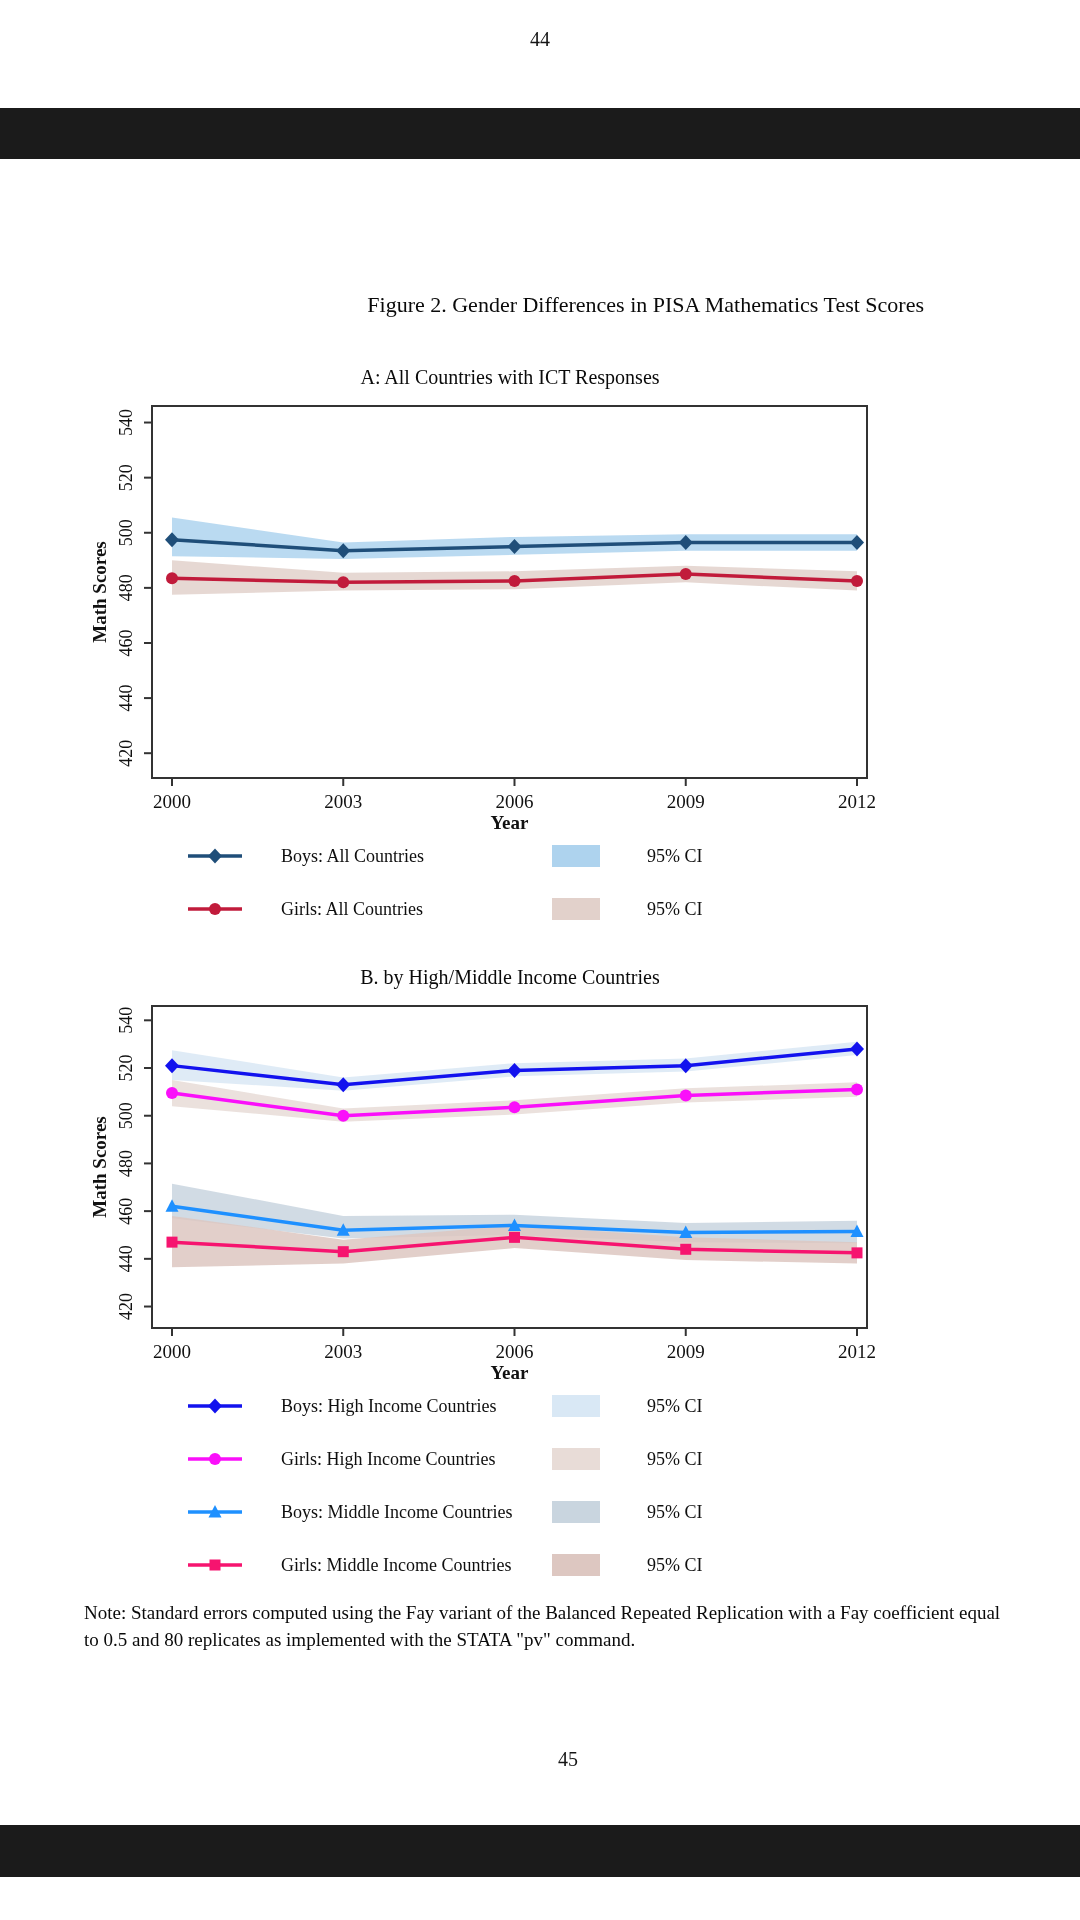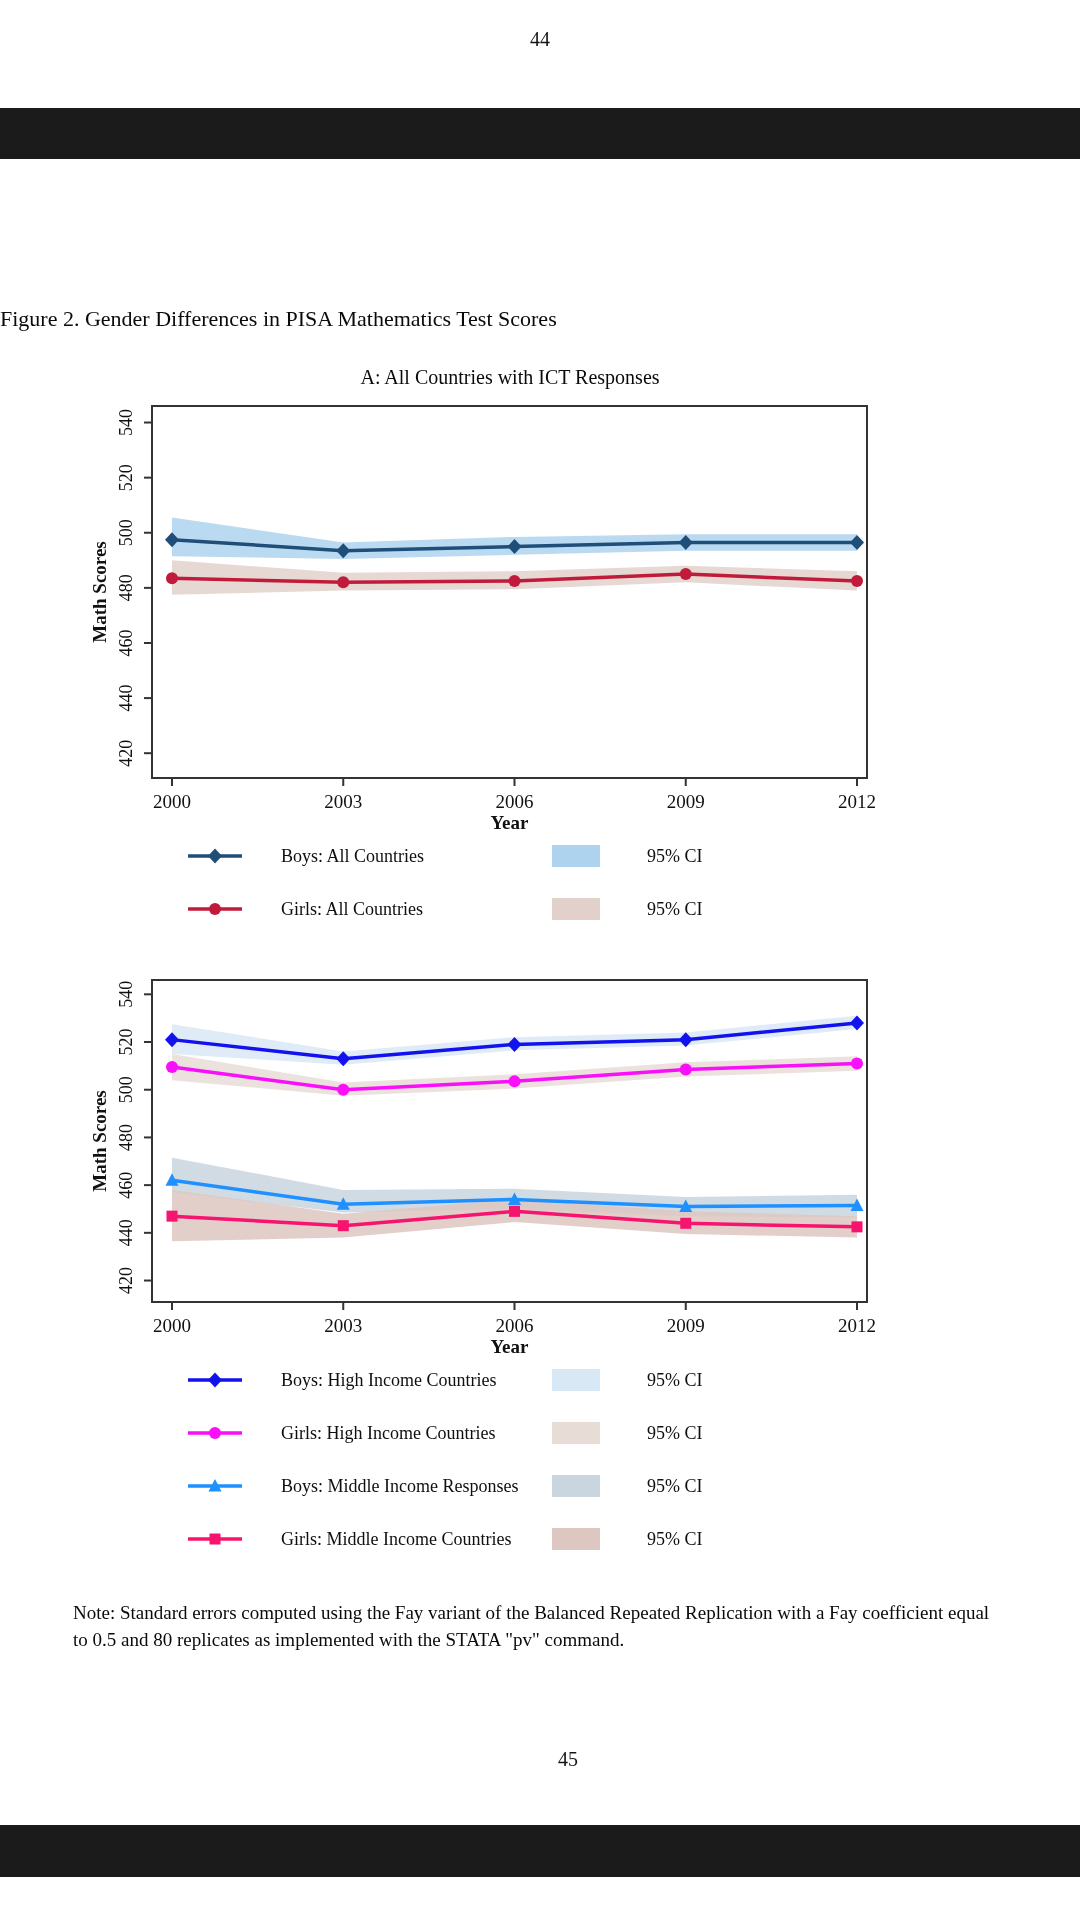--- a/index.html
+++ b/index.html
@@ -5,36 +5,36 @@
   html,body{margin:0;padding:0;background:#ffffff;}
   .page{
     position:relative;width:1080px;height:1920px;background:#ffffff;
     font-family:"Liberation Serif","DejaVu Serif",serif;color:#111;
     overflow:hidden;
   }
   .pagenum{position:absolute;width:1080px;text-align:center;font-size:20px;color:#151515;}
   .pagebar{position:absolute;left:0;width:1080px;background:#1b1b1b;}
   .bar-top{top:108px;height:51px;}
   .bar-bottom{top:1825px;height:52px;}
-  .fig-title{position:absolute;top:306px;width:924px;text-align:left;font-size:22px;color:#0a0a0a;}
+  .fig-title{position:absolute;top:292px;width:924px;text-align:right;font-size:22px;color:#0a0a0a;}
   .chart-block{position:absolute;left:0;width:1044px;}
   .chart-block.a{top:366px;}
   .chart-block.b{top:966px;}
   .chart-title{margin-left:90px;width:840px;text-align:center;font-size:20px;color:#0a0a0a;height:26px;}
   .chart-svg{display:block;margin-left:90px;margin-top:6px;}
   .legend{
     display:grid;grid-template-columns:64px 240px 64px auto;
     row-gap:8px;align-items:center;
     margin-left:186px;margin-top:12px;font-size:18px;color:#0f0f0f;gap:31px;
   }
   .lg-label,.lg-ci{white-space:nowrap;line-height:22px;}
   .lg-swatch{display:inline-block;width:48px;height:22px;}
   .lg-mark{display:block;}
   .note{
-    position:absolute;top:1600px;left:73px;width:918px;
+    position:absolute;top:1600px;left:84px;width:918px;
     font-size:19px;line-height:1.42;color:#0a0a0a;text-align:left;
   }
 </style>
 </head>
 <body>
 
 <div class="page">
 
   <div class="pagenum" style="top:28px;">44</div>
 
@@ -100,20 +100,21 @@
           <line x1="2" y1="8" x2="56" y2="8" stroke="#c11b3b" stroke-width="3.5"></line>
           <circle cx="29" cy="8" r="6" fill="#c11b3b"></circle>
         </svg>
       <span class="lg-label">Girls: All Countries</span>
       <span class="lg-swatch" style="background: rgb(226, 209, 203);"></span>
       <span class="lg-ci">95% CI</span>
     </div>
   </div>
 
   <div class="chart-block b">
+    <div class="chart-title">B. by High/Middle Income Countries</div>
     <svg class="chart-svg" width="790" height="385">
         <polygon points="82,52.12592592592591 253.25,79.55555555555554 424.5,65.24444444444447 595.75,60.47407407407405 767,43.77777777777777 767,56.89629629629633 595.75,73.59259259259261 424.5,78.36296296296297 253.25,92.67407407407407 82,81.94074074074075" fill="#d9e8f5" fill-opacity="0.85"></polygon>
         <polygon points="82,81.94074074074075 253.25,110.56296296296296 424.5,102.21481481481482 595.75,90.28888888888889 767,84.32592592592593 767,98.63703703703703 595.75,104.60000000000002 424.5,116.52592592592592 253.25,123.68148148148148 82,108.17777777777778" fill="#e8dcd7" fill-opacity="0.85"></polygon>
         <polygon points="82,185.6962962962963 253.25,217.8962962962963 424.5,216.7037037037037 595.75,225.05185185185184 767,222.66666666666669 767,245.32592592592593 595.75,244.13333333333333 424.5,236.9777777777778 253.25,240.55555555555554 82,220.28148148148148" fill="#c9d5df" fill-opacity="0.85"></polygon>
         <polygon points="82,217.8962962962963 253.25,241.74814814814815 424.5,227.43703703703704 595.75,239.36296296296297 767,244.13333333333333 767,265.6 595.75,262.02222222222224 424.5,250.09629629629632 253.25,265.6 82,269.1777777777778" fill="#ddc7c1" fill-opacity="0.85"></polygon>
         <polyline points="82,67.62962962962962 253.25,86.71111111111111 424.5,72.39999999999998 595.75,67.62962962962962 767,50.93333333333334" fill="none" stroke="#1212ee" stroke-width="3.5"></polyline>
         <polyline points="82,95.05925925925925 253.25,117.71851851851852 424.5,109.37037037037035 595.75,97.44444444444446 767,91.4814814814815" fill="none" stroke="#fa0ffa" stroke-width="3.5"></polyline>
         <polyline points="82,208.35555555555555 253.25,232.2074074074074 424.5,227.43703703703704 595.75,234.5925925925926 767,233.4" fill="none" stroke="#1e90ff" stroke-width="3.5"></polyline>
         <polyline points="82,244.13333333333333 253.25,253.67407407407407 424.5,239.36296296296297 595.75,251.2888888888889 767,254.86666666666667" fill="none" stroke="#f6146f" stroke-width="3.5"></polyline>
         <polygon points="82,60.12962962962962 89,67.62962962962962 82,75.12962962962962 75,67.62962962962962" fill="#1212ee"></polygon>
@@ -178,21 +179,21 @@
           <circle cx="29" cy="8" r="6" fill="#fa0ffa"></circle>
         </svg>
       <span class="lg-label">Girls: High Income Countries</span>
       <span class="lg-swatch" style="background: rgb(232, 220, 215);"></span>
       <span class="lg-ci">95% CI</span>
 
       <svg class="lg-mark" width="58" height="16">
           <line x1="2" y1="8" x2="56" y2="8" stroke="#1e90ff" stroke-width="3.5"></line>
           <polygon points="29,1 35.5,13.5 22.5,13.5" fill="#1e90ff"></polygon>
         </svg>
-      <span class="lg-label">Boys: Middle Income Responses</span>
+      <span class="lg-label">Boys: Middle Income Countries</span>
       <span class="lg-swatch" style="background: rgb(201, 213, 223);"></span>
       <span class="lg-ci">95% CI</span>
 
       <svg class="lg-mark" width="58" height="16">
           <line x1="2" y1="8" x2="56" y2="8" stroke="#f6146f" stroke-width="3.5"></line>
           <rect x="23.5" y="2.5" width="11" height="11" fill="#f6146f"></rect>
         </svg>
       <span class="lg-label">Girls: Middle Income Countries</span>
       <span class="lg-swatch" style="background: rgb(221, 199, 193);"></span>
       <span class="lg-ci">95% CI</span>

